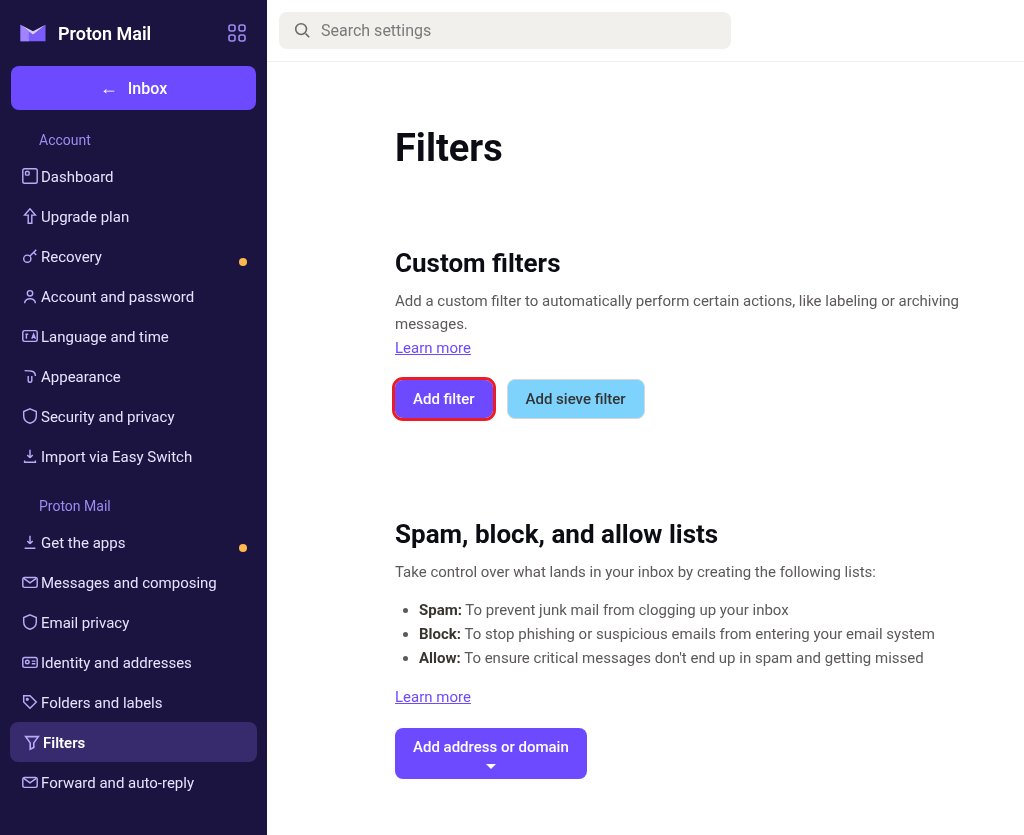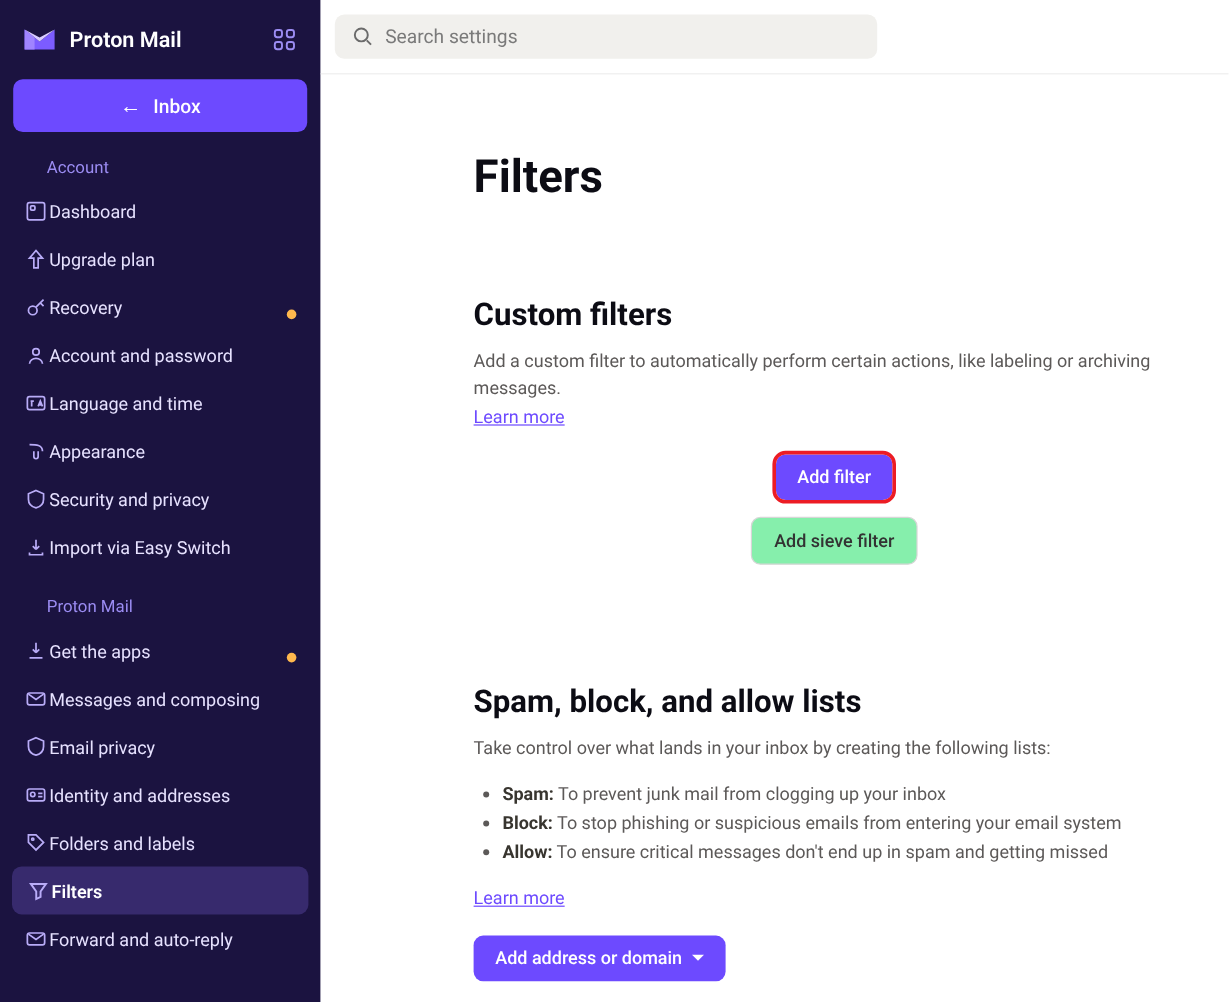--- a/index.html
+++ b/index.html
@@ -33,25 +33,25 @@
     .search-wrap svg { color: #6b6b6b; flex-shrink: 0; }
     .search-input { border: none; background: transparent; outline: none; font-size: 16px; color: #333; flex: 1; }
     .search-input::placeholder { color: #7a7a7a; }
     
     .content { flex: 1; overflow-y: auto; padding: 64px 28px 40px 128px; color: #0c0c14; }
     h1 { font-size: 38px; font-weight: 700; margin-bottom: 78px; }
     h2 { font-size: 26px; font-weight: 700; margin-bottom: 12px; margin-top: 20px; }
     .desc { font-size: 15px; color: #5c5958; line-height: 1.5; }
     .learn-more { color: #6d4aff; text-decoration: underline; font-size: 15px; display: inline-block; margin-top: 4px; cursor: pointer; }
     
-    .btn-row { display: flex; gap: 14px; margin-top: 22px; align-items: center; flex-direction: column; }
+    .btn-row { display: flex; gap: 14px; margin-top: 22px; align-items: center; }
     .btn-primary { background: #6d4aff; color: #fff; border: none; padding: 10px 18px; border-radius: 8px; font-size: 15px; font-weight: 500; cursor: pointer; }
     .btn-primary.highlight { outline: 3px solid #ec1c24; outline-offset: 0; }
-    .btn-secondary { background: #86efac; color: #333; border: 1px solid #d6d6d6; padding: 10px 18px; border-radius: 8px; font-size: 15px; font-weight: 500; cursor: pointer; }
-    .btn-dropdown { background: #6d4aff; color: #fff; border: none; padding: 10px 18px; border-radius: 8px; font-size: 15px; font-weight: 500; cursor: pointer; display: inline-flex; align-items: center; gap: 8px; }
+    .btn-secondary { background: #7dd3fc; color: #333; border: 1px solid #d6d6d6; padding: 10px 18px; border-radius: 8px; font-size: 15px; font-weight: 500; cursor: pointer; }
+    .btn-dropdown { background: #6d4aff; color: #fff; border: none; padding: 10px 18px; border-radius: 8px; font-size: 15px; font-weight: 500; cursor: pointer; display: inline-flex; align-items: center; gap: 8px; flex-direction: column; }
     .caret-down { width: 0; height: 0; border-left: 5px solid transparent; border-right: 5px solid transparent; border-top: 5px solid #fff; }
     
     .section2 { margin-top: 100px; }
     .list { margin: 14px 0 18px 24px; }
     .list li { font-size: 15px; color: #5c5958; line-height: 1.6; }
     .list strong { color: #38352f; }
     .lm2 { margin-top: 14px; margin-bottom: 22px; display: block; }
     
     svg { display: block; }
   </style>

